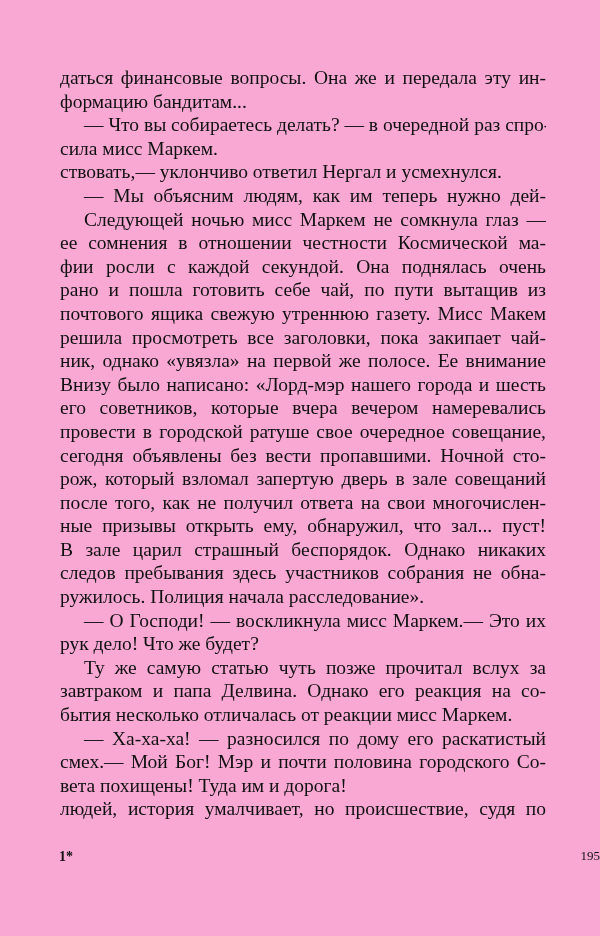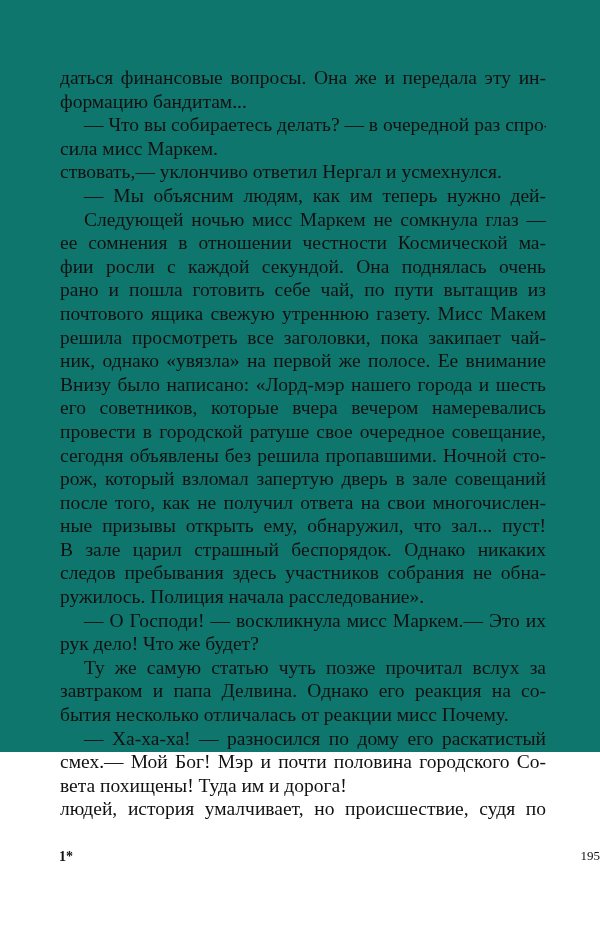--- a/index.html
+++ b/index.html
@@ -13,22 +13,22 @@
       position: relative;
       overflow: hidden;
       font-family: "Liberation Serif", "DejaVu Serif", serif;
       color: #111111;
     }
     .page {
       position: absolute;
       left: 0;
       top: 0;
       width: 600px;
-      height: 752px;
-      background: #0f766e;
+      height: 936px;
+      background: #f9a8d4;
     }
     .text-block {
       position: absolute;
       left: 60px;
       top: 66px;
       width: 486px;
     }
     .line {
       display: block;
       height: 23.6px;
@@ -81,32 +81,32 @@
     <span class="line indent">Следующей ночью мисс Маркем не сомкнула глаз —</span>
     <span class="line">ее сомнения в отношении честности Космической ма-</span>
     <span class="line">фии росли с каждой секундой. Она поднялась очень</span>
     <span class="line">рано и пошла готовить себе чай, по пути вытащив из</span>
     <span class="line">почтового ящика свежую утреннюю газету. Мисс Макем</span>
     <span class="line">решила просмотреть все заголовки, пока закипает чай-</span>
     <span class="line">ник, однако «увязла» на первой же полосе. Ее внимание</span>
     <span class="line">Внизу было написано: «Лорд-мэр нашего города и шесть</span>
     <span class="line">его советников, которые вчера вечером намеревались</span>
     <span class="line">провести в городской ратуше свое очередное совещание,</span>
-    <span class="line">сегодня объявлены без решила пропавшими. Ночной сто-</span>
+    <span class="line">сегодня объявлены без вести пропавшими. Ночной сто-</span>
     <span class="line">рож, который взломал запертую дверь в зале совещаний</span>
     <span class="line">после того, как не получил ответа на свои многочислен-</span>
     <span class="line">ные призывы открыть ему, обнаружил, что зал... пуст!</span>
     <span class="line">В зале царил страшный беспорядок. Однако никаких</span>
     <span class="line">следов пребывания здесь участников собрания не обна-</span>
     <span class="line last">ружилось. Полиция начала расследование».</span>
     <span class="line indent">— О Господи! — воскликнула мисс Маркем.— Это их</span>
     <span class="line last">рук дело! Что же будет?</span>
     <span class="line indent">Ту же самую статью чуть позже прочитал вслух за</span>
     <span class="line">завтраком и папа Делвина. Однако его реакция на со-</span>
-    <span class="line last">бытия несколько отличалась от реакции мисс Почему.</span>
+    <span class="line last">бытия несколько отличалась от реакции мисс Маркем.</span>
     <span class="line indent">— Ха-ха-ха! — разносился по дому его раскатистый</span>
     <span class="line">смех.— Мой Бог! Мэр и почти половина городского Со-</span>
     <span class="line last">вета похищены! Туда им и дорога!</span>
     <span class="line">людей, история умалчивает, но происшествие, судя по</span>
   </div>
 
   <div class="footer-mark">1*</div>
   <div class="page-number">
     <span>195</span>
   </div>

